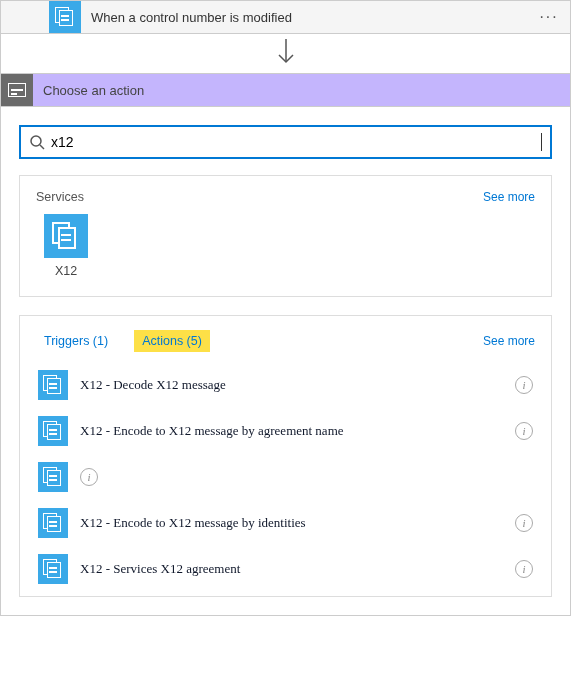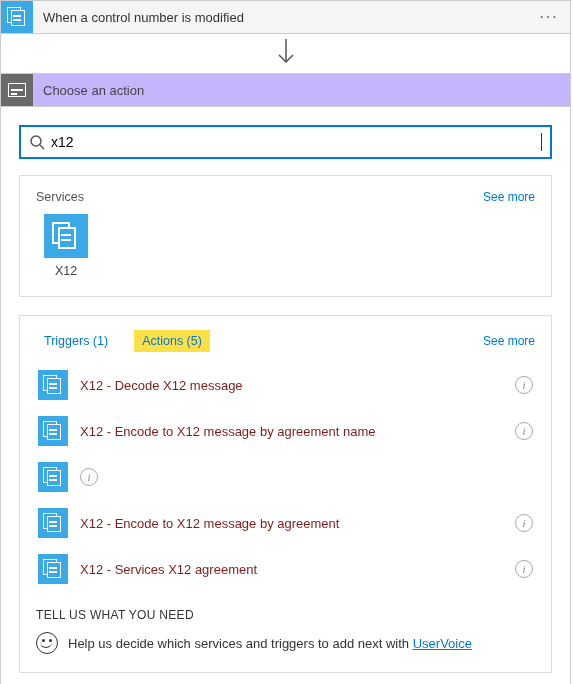--- a/index.html
+++ b/index.html
@@ -1,19 +1,19 @@
 <!DOCTYPE html>
 <html><head>
 <meta charset="utf-8">
 <style>
   * { box-sizing: border-box; margin: 0; padding: 0; font-family: "Segoe UI", Arial, sans-serif; }
   body { background: #ffffff; width: 573px; font-size: 13px; color: #323130; }
   .outer { border: 1px solid #ccc; width: 571px; }
 
-  .trigger-bar { display: flex; align-items: center; background: #f5f5f5; border-bottom: 1px solid #ccc; }
+  .trigger-bar { display: flex; align-items: center; background: #f5f5f5; border-bottom: 1px solid #ccc; padding-left: 48px; }
   .trigger-bar .icon-box { width: 32px; height: 32px; background: #3aa9e8; display:flex; align-items:center; justify-content:center; }
   .trigger-bar .title { flex: 1; padding-left: 10px; color: #333; }
   .trigger-bar .menu { padding: 0 12px; color: #555; font-size: 16px; letter-spacing: 1px; }
 
   .arrow-region { height: 40px; display:flex; align-items:center; justify-content:center; background:#fff; border-bottom: 1px solid #ccc;}
   .arrow-region svg { display:block; }
 
   .choose-bar { display: flex; align-items: center; background: #c4b5fd; border-bottom: 1px solid #ccc; }
   .choose-bar .icon-box { width: 32px; height: 32px; background: #6a6a6a; display:flex; align-items:center; justify-content:center; }
   .choose-bar .title { flex:1; padding-left:10px; color:#444; }
@@ -25,29 +25,29 @@
   @keyframes blink { 50% { opacity: 0; } }
 
   .services-box { border:1px solid #ddd; margin-top: 16px; padding: 14px 16px 18px; }
   .sec-head { display:flex; justify-content: space-between; align-items:center; margin-bottom: 10px; }
   .sec-head .label { color:#555; font-size: 12.5px; }
   .see-more { color:#0078d4; font-size: 12px; cursor:pointer; }
   .service-tile { width: 60px; text-align:center; }
   .service-tile .tile-icon { width: 44px; height: 44px; background:#3aa9e8; margin: 0 auto 6px; display:flex; align-items:center; justify-content:center; position:relative; }
   .service-tile .caption { color:#444; font-size: 12.5px; }
 
-  .results-box { border:1px solid #ddd; margin-top: 18px; padding: 14px 16px 18px; }
+  .results-box { border:1px solid #ddd; margin-top: 18px; padding: 14px 16px 4px; }
   .tabs-row { display:flex; align-items:center; gap: 18px; margin-bottom: 10px; }
   .tab { color:#0078d4; font-size: 12.5px; padding: 4px 8px; cursor:pointer; }
   .tab.active { background:#fde047; }
   .tabs-spacer { flex:1; }
 
   .action-item { display:flex; align-items:center; gap:12px; padding: 8px 2px; cursor:pointer; }
   .action-item .mini-icon { width:30px; height:30px; background:#3aa9e8; display:flex; align-items:center; justify-content:center; }
-  .action-item .label { flex:1; color:#7f1d1d; font-size: 13px; }
+  .action-item .label { flex:1; color:#0f172a; font-size: 13px; font-family: Liberation Serif, serif; }
   .info-icon { width:18px; height:18px; border:1px solid #aaa; border-radius:50%; color:#888; font-size:11px; display:flex; align-items:center; justify-content:center; font-style: italic; font-family: Georgia, serif; }
 
   .tell-us { margin-top: 16px; }
   .tell-us .heading { font-size: 12px; color:#333; letter-spacing: 0.3px; margin-bottom: 10px; }
   .tell-us .row { display:flex; align-items:center; gap: 10px; color:#333; font-size:13px; }
   .tell-us .link { color:#0078d4; }
   .smiley { width:22px; height:22px; border:1.8px solid #333; border-radius:50%; position:relative; }
   .smiley::before, .smiley::after { content:""; position:absolute; background:#333; border-radius:50%; width:3px; height:3px; top:6px; }
   .smiley::before { left:5px; } .smiley::after { right:5px; }
   .smiley .mouth { position:absolute; width:12px; height:6px; border:1.8px solid #333; border-top:none; border-left:none; border-right:none; border-radius: 0 0 12px 12px; left:3.2px; top:9px; }
@@ -171,44 +171,33 @@
             <div class="info-icon">i</div>
           </div>
           <div class="action-item">
             <div class="mini-icon">
               <div class="doc-stack">
                 <div class="d d1"></div>
                 <div class="d d2"></div>
                 <div class="lines"></div>
               </div>
             </div>
-            <div class="label">X12 - Encode to X12 message by agreement</div>
+            <div class="label">X12 - Encode to X12 message by identities</div>
             <div class="info-icon">i</div>
           </div>
           <div class="action-item">
             <div class="mini-icon">
               <div class="doc-stack">
                 <div class="d d1"></div>
                 <div class="d d2"></div>
                 <div class="lines"></div>
               </div>
             </div>
             <div class="label">X12 - Services X12 agreement</div>
             <div class="info-icon">i</div>
           </div>
         </div>
 
-      <div class="tell-us">
-        <div class="heading">TELL US WHAT YOU NEED</div>
-        <div class="row">
-          <span class="smiley">
-              <span class="mouth"></span>
-            </span>
-          <span>
-            <span>Help us decide which services and triggers to add next with </span><a href="#" class="link">UserVoice</a>
-          </span>
-        </div>
-      </div>
     </div>
 
   </div>
 
 </div>
 
 </body></html>

